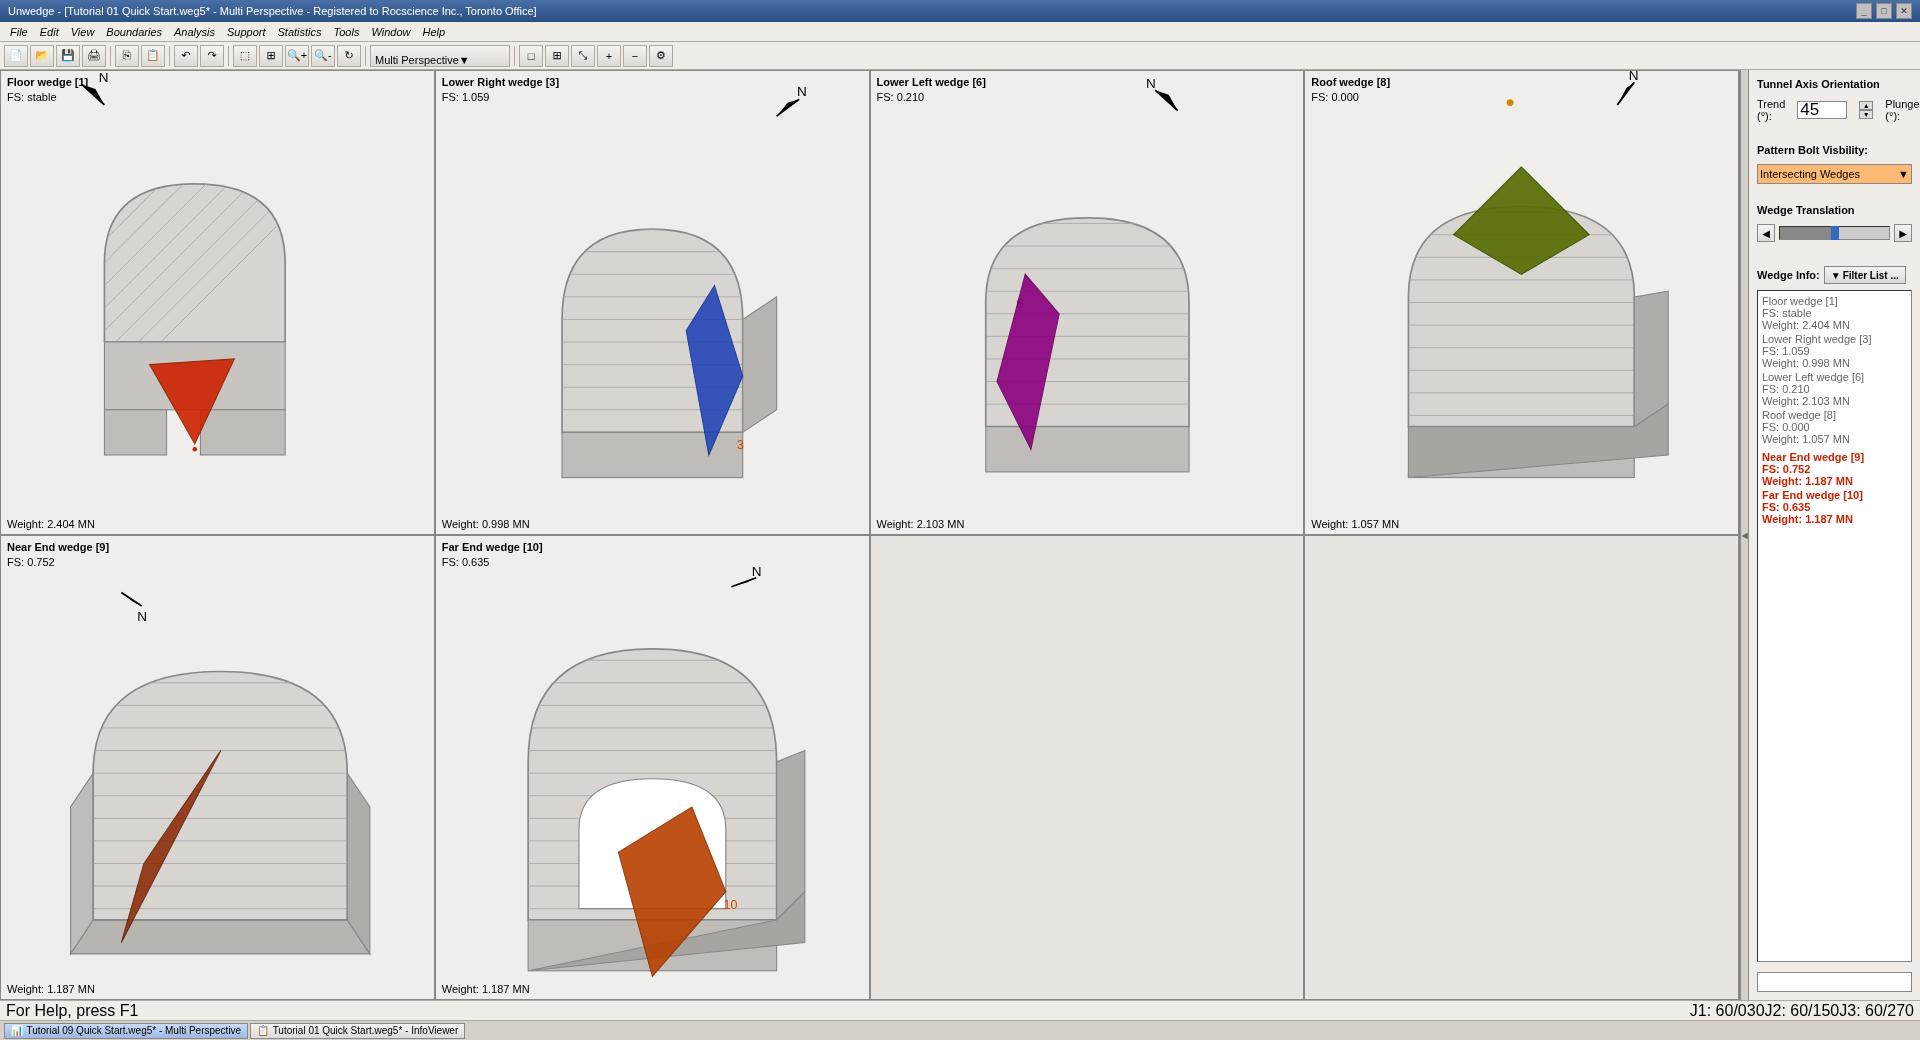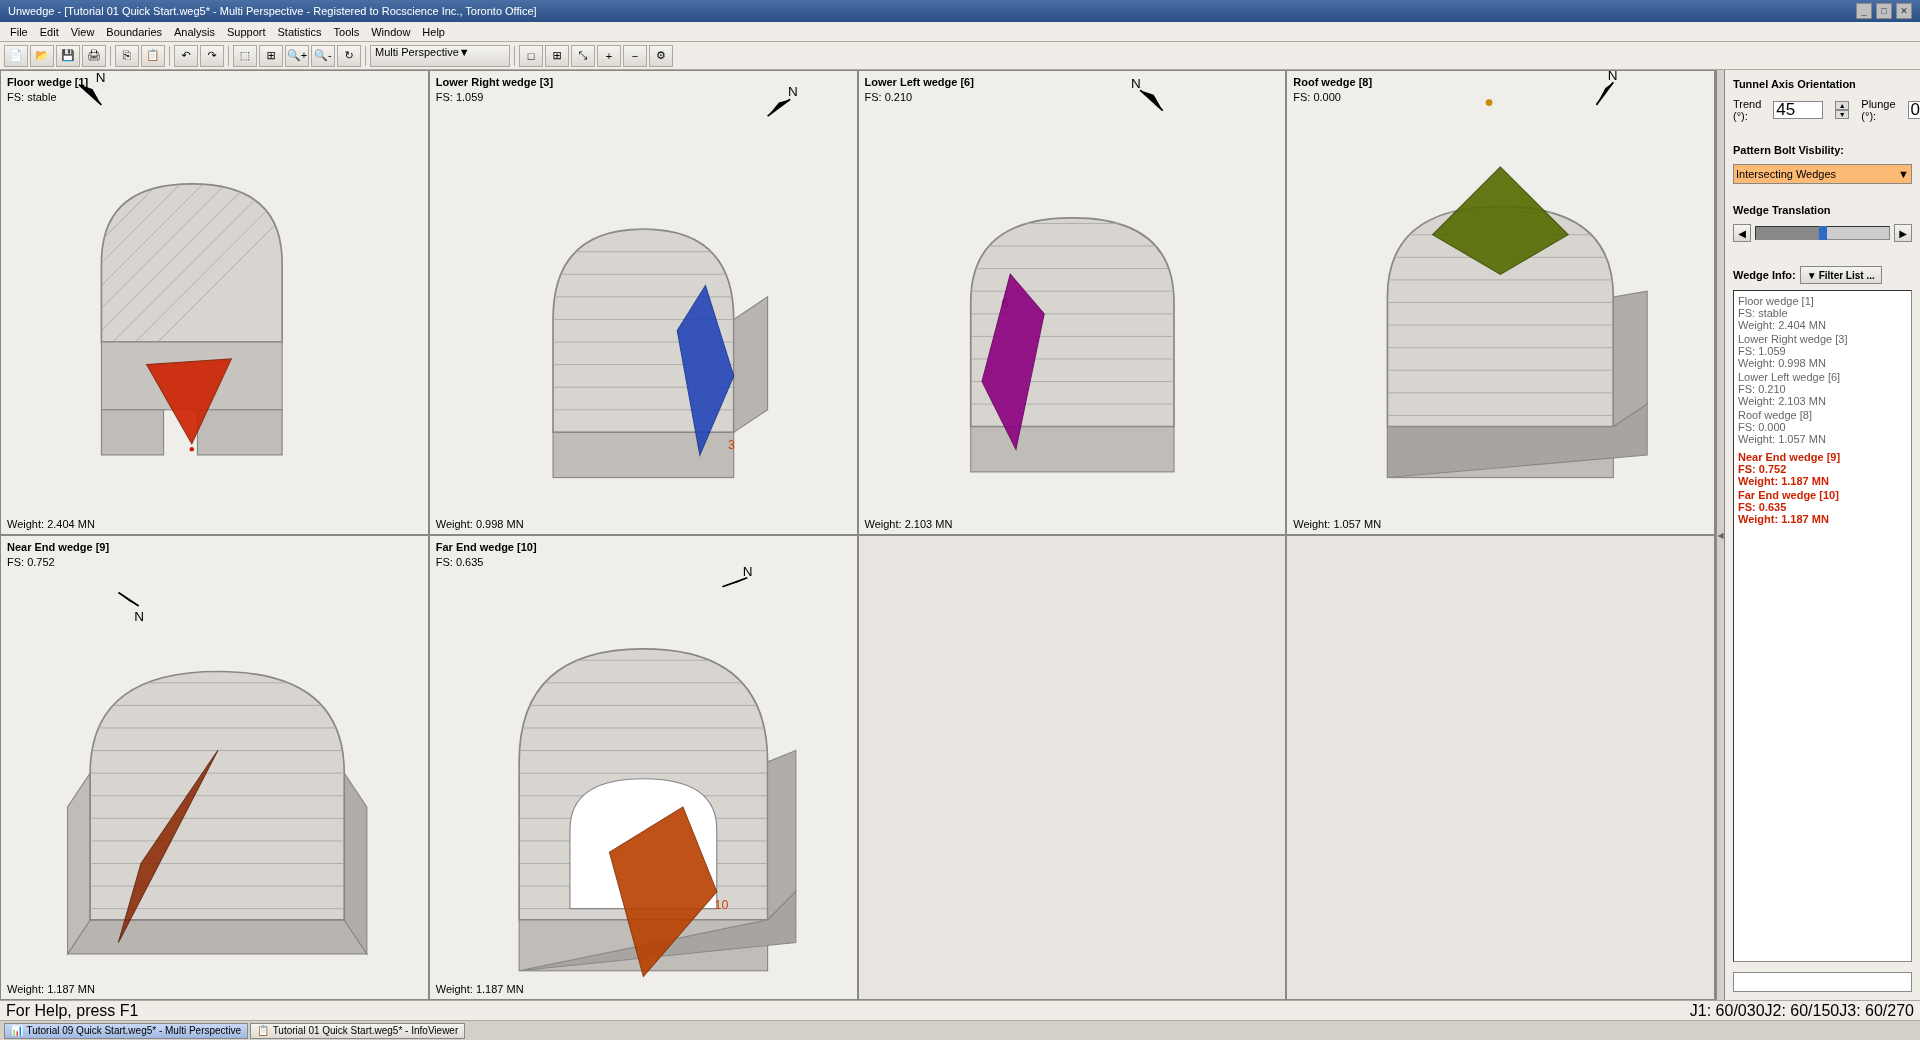--- a/index.html
+++ b/index.html
@@ -34,21 +34,21 @@
       display: flex;
       align-items: center;
       padding: 0 4px;
       border-bottom: 1px solid #afa9a0;
       font-size: 11px;
     }
     .menu-item {
       padding: 1px 6px;
       cursor: pointer;
       height: 18px;
-      display: flex; align-items: center;
+      display: flex; align-items: center; font-style: italic;
     }
 
     
     #toolbar {
       height: 28px;
       background: #f0ede8;
       display: flex;
       align-items: center;
       padding: 2px 4px;
       border-bottom: 1px solid #afa9a0;
@@ -59,21 +59,21 @@
       background: linear-gradient(to bottom, #f5f4f0, #dddad4);
       border: 1px solid #afa9a0;
       display: flex; align-items: center; justify-content: center;
       cursor: pointer; font-size: 11px;
     }
     .tb-sep { width: 1px; height: 20px; background: #afa9a0; margin: 0 2px; }
     .tb-dropdown {
       height: 22px; padding: 0 4px;
       background: linear-gradient(to bottom, #f5f4f0, #dddad4);
       border: 1px solid #afa9a0;
-      display: flex; align-items: flex-start; 
+      display: flex; align-items: flex-end; 
       cursor: pointer; font-size: 11px; min-width: 140px;
     }
 
     
     #main {
       display: flex;
       height: calc(1040px - 22px - 20px - 28px - 20px - 20px);
       background: #e8e5e0;
     }
 
@@ -109,21 +109,21 @@
 
     
     .vp-svg {
       position: absolute;
       top: 0; left: 0;
       width: 100%; height: 100%;
     }
 
     
     #right-panel {
-      width: 196px;
+      width: 172px;
       background: #f0ede8;
       border-left: 1px solid #888;
       display: flex;
       flex-direction: column;
       padding: 8px;
       gap: 6px;
       overflow-y: auto;
     }
     .rp-label { font-size: 11px; font-weight: bold; margin-bottom: 2px; }
     .rp-row { display: flex; align-items: center; gap: 12px; margin-bottom: 2px; }

